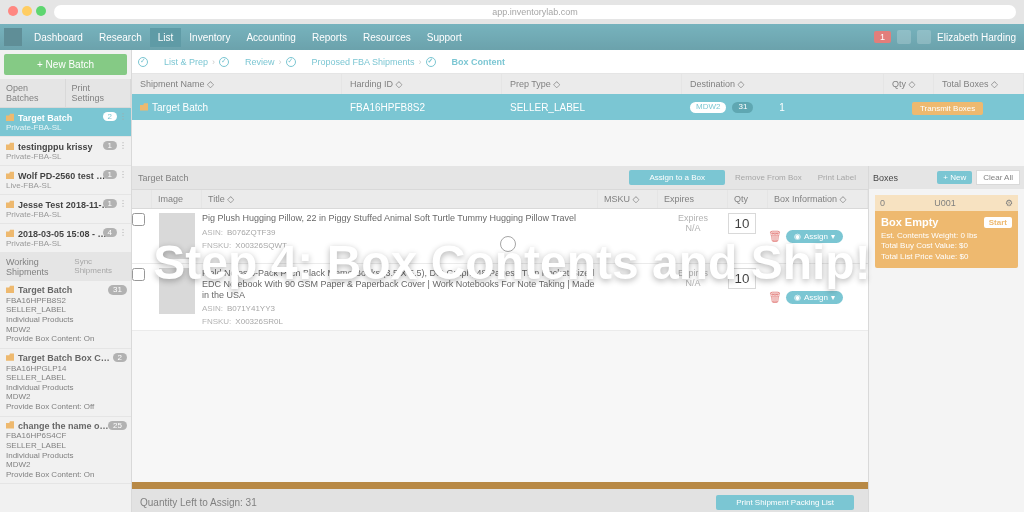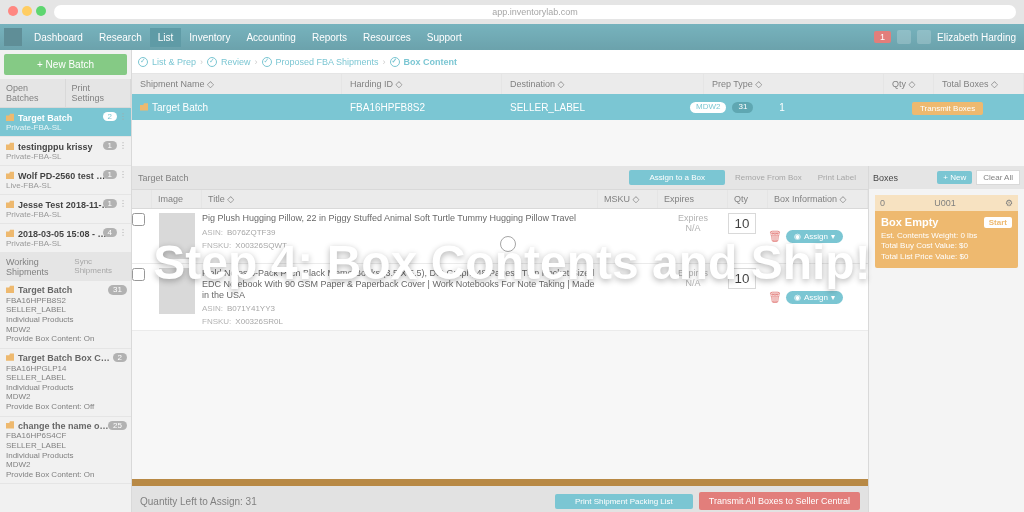--- a/index.html
+++ b/index.html
@@ -33,21 +33,21 @@
 .batch-item.active .count { background:#fff; color:#4fb3c4; }
 .batch-item .more { position:absolute; right:4px; top:4px; font-size:8px; color:#888; }
 .side-section-label { background:#ddd; padding:4px 6px; font-size:9px; color:#555; display:flex; justify-content:space-between; }
 .ws-item { padding:4px 6px; border-bottom:1px solid #ddd; font-size:8px; line-height:1.2; color:#555; position:relative; }
 .ws-item .ws-name { font-weight:bold; color:#333; font-size:9px; }
 .ws-item .ws-count { position:absolute; right:4px; top:4px; background:#999; color:#fff; border-radius:8px; padding:0 5px; font-size:8px; }
 .fold { width:8px; height:8px; background:#e8a23f; display:inline-block; margin-right:4px; clip-path:polygon(0 30%,40% 30%,50% 10%,100% 10%,100% 100%,0 100%); }
 
 .main { flex:1; display:flex; flex-direction:column; background:#f5f5f5; }
 .wizard { height:24px; background:#fff; border-bottom:1px solid #ddd; display:flex; align-items:center; padding:0 6px; gap:4px; }
-.wz { display:flex; align-items:center; gap:4px; font-size:9px; color:#4fb3c4; }
+.wz { display:flex; align-items:center; gap:16px; font-size:9px; color:#4fb3c4; }
 .wz .chk { width:10px; height:10px; border:1px solid #4fb3c4; border-radius:50%; background:#fff; position:relative; }
 .wz .chk::after { content:"✓"; font-size:7px; color:#4fb3c4; position:absolute; top:-1px; left:1px; }
 .wz-arrow { color:#bbb; font-size:9px; }
 .wz.active { font-weight:bold; }
 
 .ship-table { background:#fff; }
 .ship-head { display:flex; background:#e5e5e5; font-size:9px; color:#555; }
 .ship-head > div { padding:5px 8px; border-right:1px solid #ddd; }
 .ship-row { display:flex; background:#4fb3c4; color:#fff; font-size:10px; align-items:center; height:26px; }
 .ship-row > div { padding:4px 8px; }
@@ -175,22 +175,22 @@
       <span class="wz active">
           <span class="chk"></span>
           <span>Box Content</span>
         </span>
     </div>
 
     <div class="ship-table">
       <div class="ship-head">
         <div style="width:210px">Shipment Name ◇</div>
         <div style="width:160px">Harding ID ◇</div>
+        <div style="width:180px">Prep Type ◇</div>
         <div style="flex:1">Destination ◇</div>
-        <div style="width:180px">Prep Type ◇</div>
         <div style="width:50px">Qty ◇</div>
         <div style="width:90px">Total Boxes ◇</div>
       </div>
       <div class="ship-row">
         <div style="width:210px"><span class="fold"></span><span>Target Batch</span></div>
         <div style="width:160px">FBA16HPFB8S2</div>
         <div style="width:180px">SELLER_LABEL</div>
         <div style="flex:1;display:flex;gap:6px">
             <span class="pill">MDW2</span>
             <span class="pill-dark">31</span>
@@ -262,21 +262,20 @@
               <div class="c-box">
                 <span class="del">🗑</span>
                 <span class="assign-btn"><span>◉</span>Assign <span>▾</span></span>
               </div>
             </div>
           </div>
         <div class="bottom">
           <span>Quantity Left to Assign: 31</span>
           <span style="flex:1"></span>
           <span class="btn-teal" style="margin-right:6px">Print Shipment Packing List</span>
-          <span class="btn-red">Transmit All Boxes to Seller Central</span>
         </div>
       </div>
 
       <div class="boxes-pane">
         <div class="boxes-head">
           <span>Boxes</span>
           <span style="flex:1"></span>
           <span class="btn-new">+ New</span>
           <span class="btn-clear">Clear All</span>
         </div>

